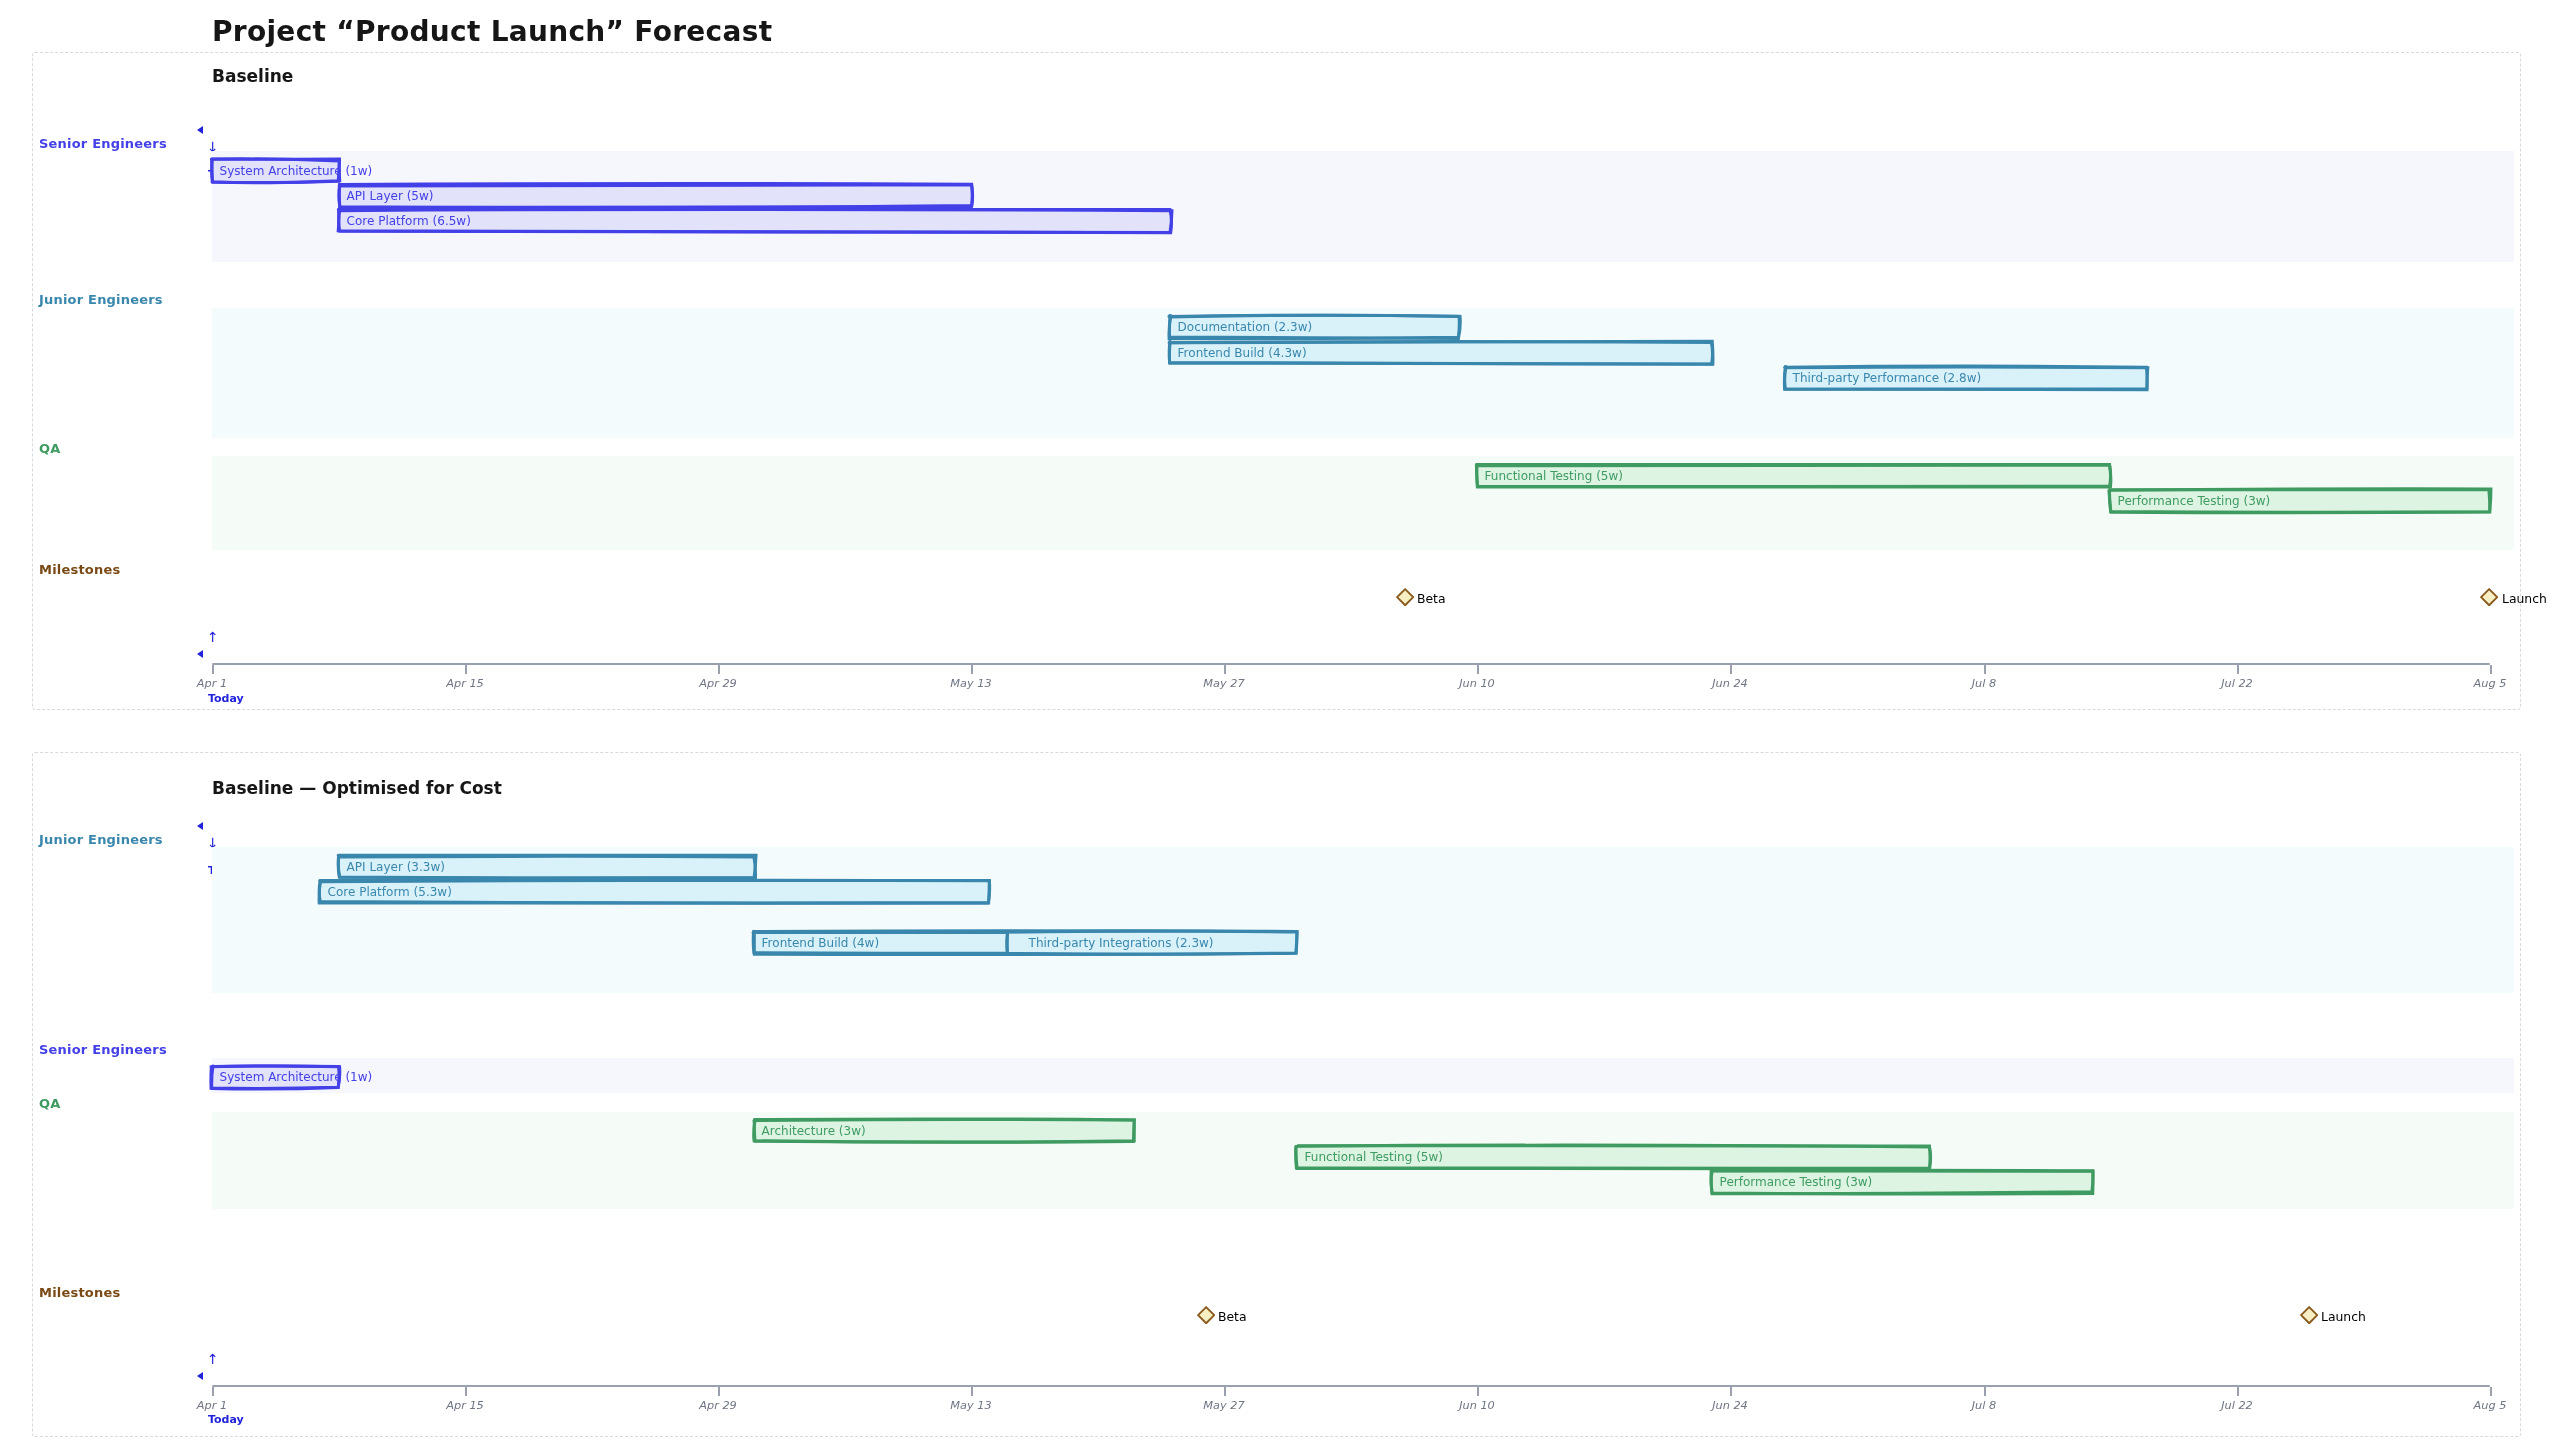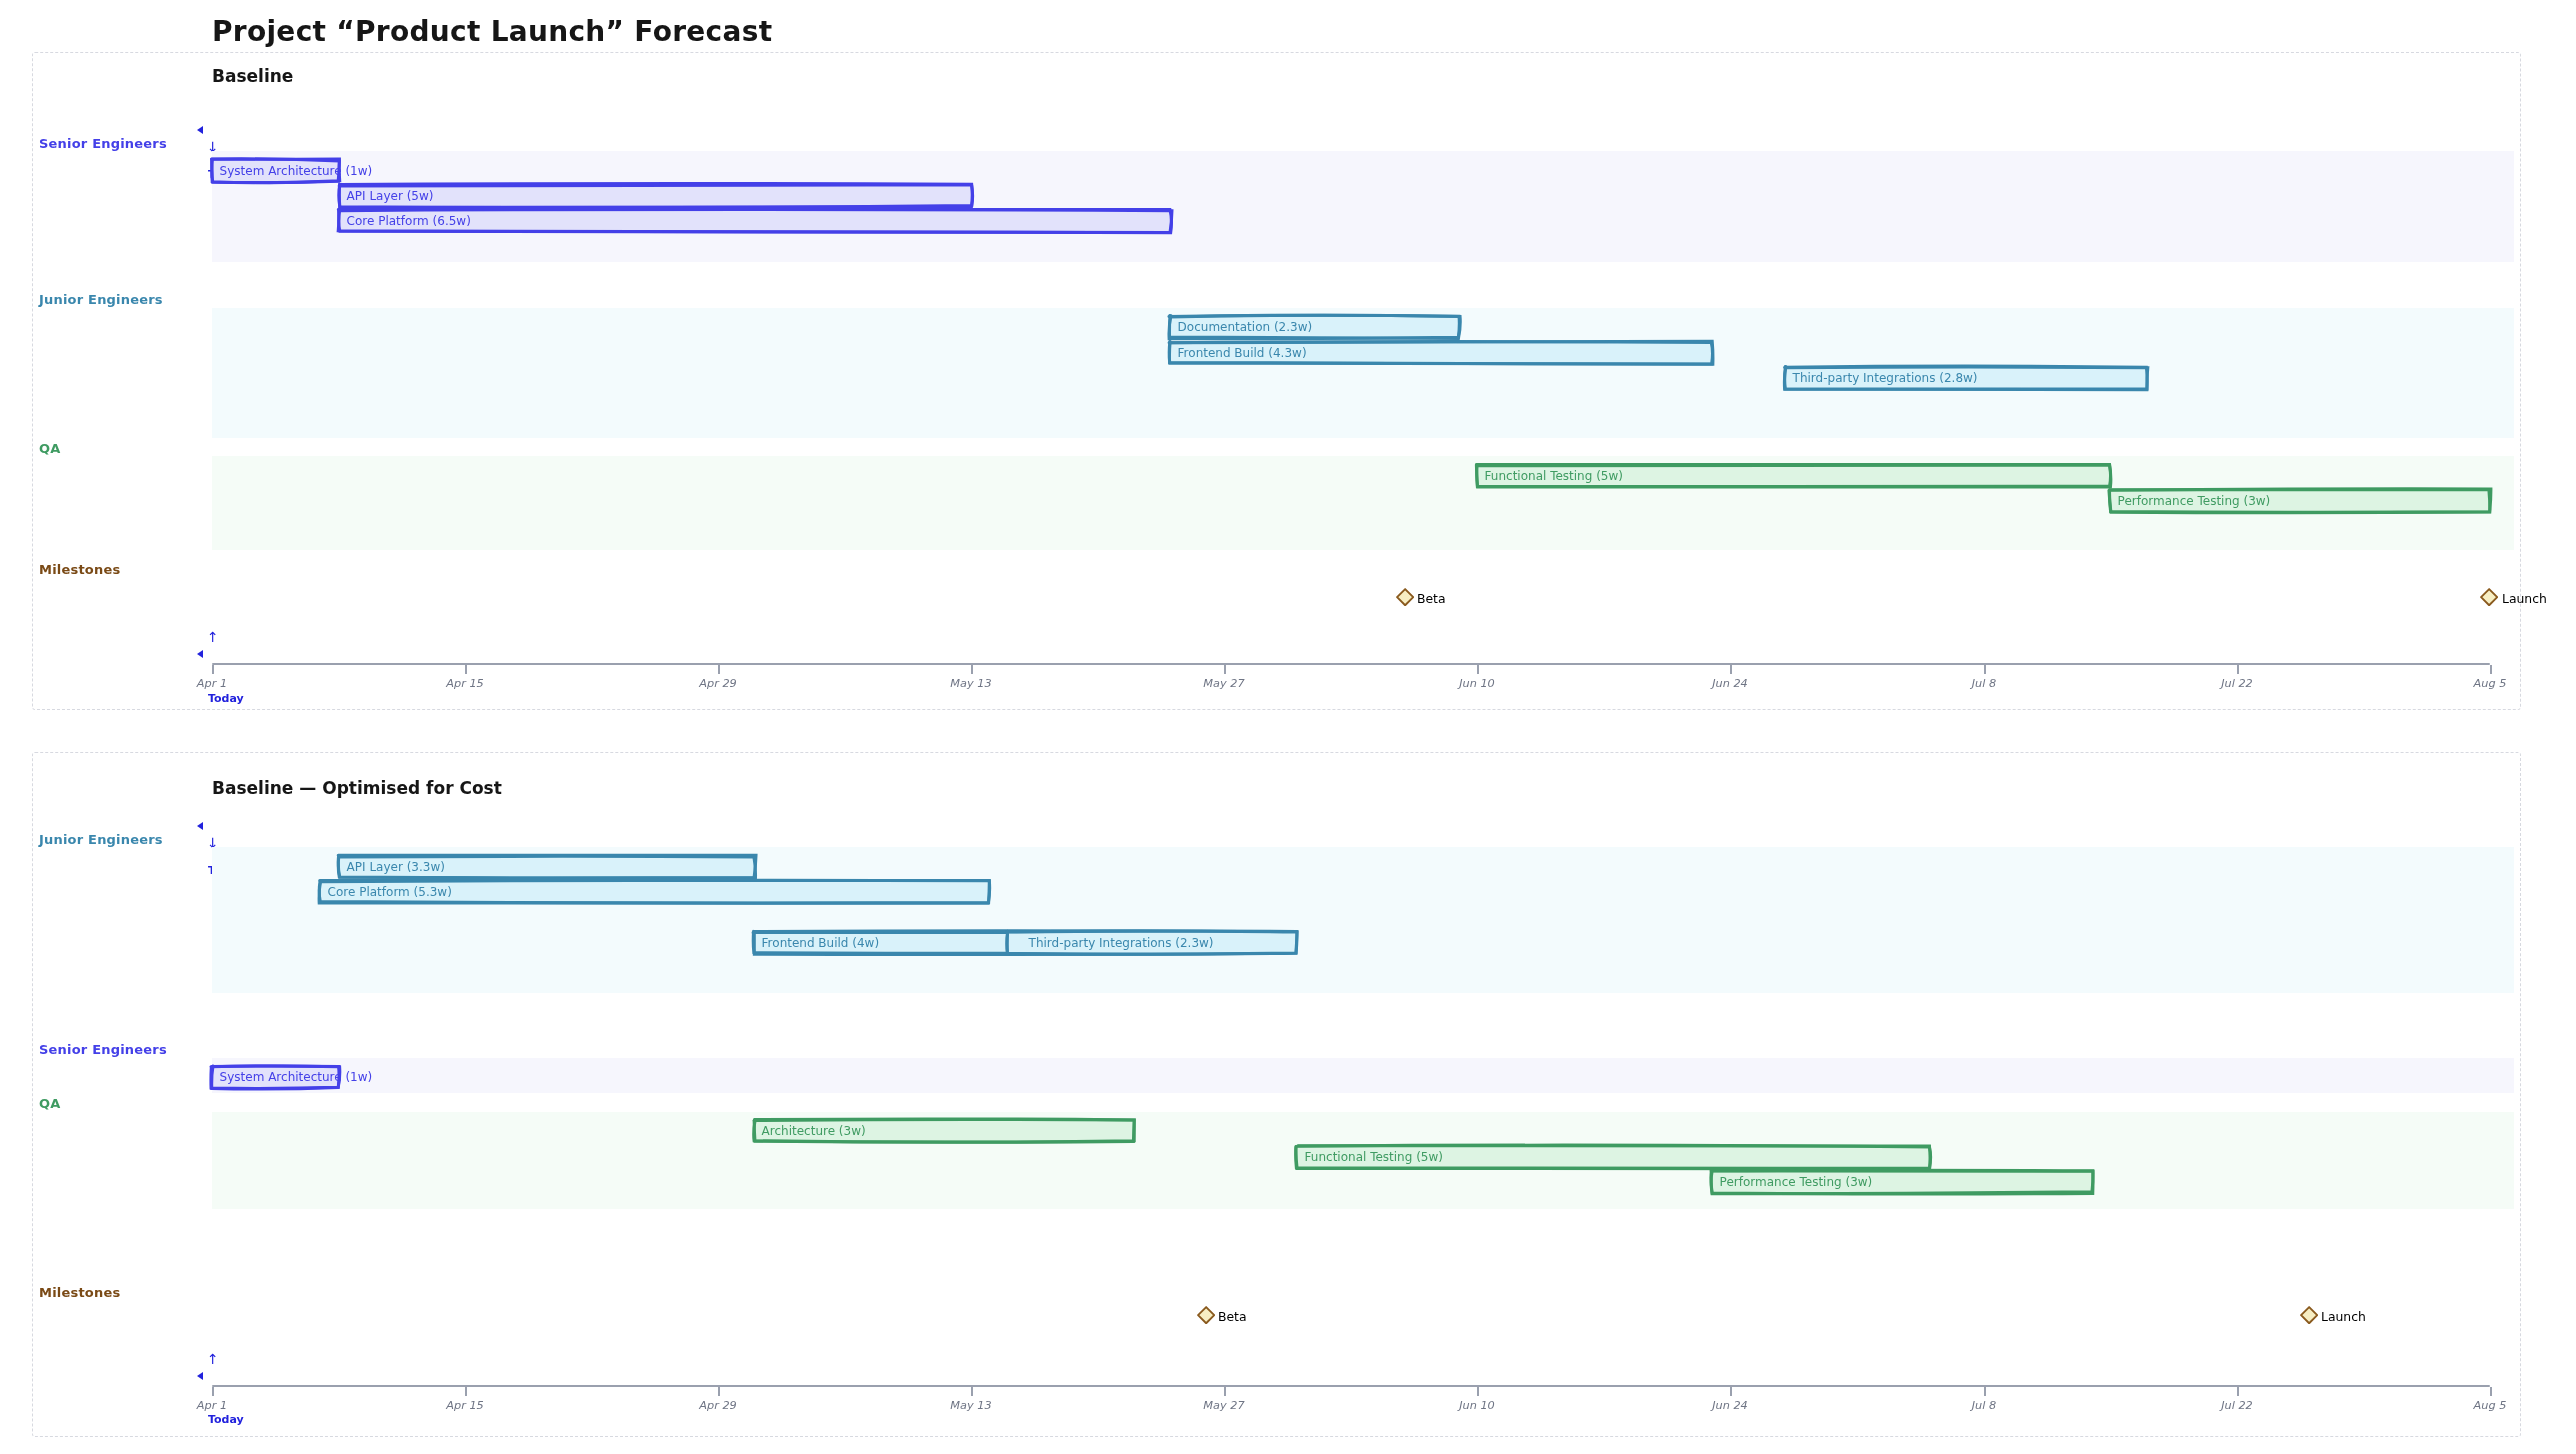--- a/index.html
+++ b/index.html
@@ -103,21 +103,21 @@
         <path d="M-1.1252572016460904,1.2703163580246917 Q503.9999948559671,-2.560295781893004 1003.6764814814815,1.0418081275720166 Q1007.8449434156379,18.40625771604938 1004.2905658436214,40.6404603909465 Q500.5096450617284,40.49626800411522 -0.42374485596707834,39.23664351851852 Q-2.5910853909465024,19.90232767489712 -0.3627469135802469,-0.421494341563786" fill="none" stroke="#3a87ad" stroke-width="3" stroke-linecap="round" vector-effect="non-scaling-stroke"></path>
       </svg>
       <div class="bar-label" style="color: rgb(58, 135, 173);">Frontend Build (4.3w)</div>
     </div>
     <div class="bar" style="left: 1785px; top: 367px; width: 362px; height: 21.6px;">
       <svg class="bar-svg" viewBox="0 0 670 40" preserveAspectRatio="none">
         <path d="M0,0 L670,0 L670,40 L0,40 Z" fill="#d9f2fa" stroke="none"></path>
         <path d="M-0.5969984567901235,0.6049022633744856 Q334.0835005144033,-4.174166666666666 668.8633822016461,0.6054063786008232 Q671.0722762345679,20.02880658436214 670.0175900205761,40.69233024691358 Q336.6511754115226,41.570051440329216 -0.7640046296296296,41.28048868312757 Q-1.9872093621399176,21.153271604938272 0.6667463991769547,-1.1041923868312757" fill="none" stroke="#3a87ad" stroke-width="3" stroke-linecap="round" vector-effect="non-scaling-stroke"></path>
         <path d="M-0.20584104938271605,1.5599485596707818 Q333.96910236625513,-1.3913425925925924 671.5100951646091,1.4826748971193413 Q669.9467669753086,18.067186213991768 669.7865252057613,41.95848765432099 Q336.38122170781895,42.33065329218107 0.7938194444444444,40.602201646090535 Q-2.334940843621399,20.90276234567901 1.6801260288065847,-0.4602572016460907" fill="none" stroke="#3a87ad" stroke-width="3" stroke-linecap="round" vector-effect="non-scaling-stroke"></path>
       </svg>
-      <div class="bar-label" style="color: rgb(58, 135, 173);">Third-party Integrations (2.8w)</div>
+      <div class="bar-label" style="color: rgb(58, 135, 173);">Third-party Performance (2.8w)</div>
     </div>
     <div class="lane-label" style="left: 39px; top: 441px; color: rgb(63, 155, 98);">QA</div>
     <div class="lane-band" style="left: 212px; top: 456px; width: 2302px; height: 94px; background: rgb(245, 252, 247);"></div>
     <div class="bar" style="left: 1477px; top: 465px; width: 633px; height: 21.6px;">
       <svg class="bar-svg" viewBox="0 0 1172.5 40" preserveAspectRatio="none">
         <path d="M0,0 L1172.5,0 L1172.5,40 L0,40 Z" fill="#ddf4e3" stroke="none"></path>
         <path d="M-0.7644547325102882,1.294081790123457 Q586.1922788065843,-0.8772710905349792 1171.5891358024692,0.33964763374485607 Q1175.5501903292181,20.607800925925925 1173.3439609053498,40.76792952674897 Q585.4500771604938,41.50521862139918 1.025946502057613,40.81596450617284 Q-0.7265792181069961,19.87424125514403 -1.194537037037037,-0.5014326131687243" fill="none" stroke="#3f9b62" stroke-width="3" stroke-linecap="round" vector-effect="non-scaling-stroke"></path>
         <path d="M-0.9371862139917695,-0.8814274691358026 Q587.3806584362139,-2.1583359053497944 1171.8052932098765,-0.9803060699588477 Q1175.26079218107,21.115625 1171.6156738683128,39.37019804526749 Q588.3495679012345,41.46859825102881 0.6198816872427982,39.80712191358025 Q-1.1715329218106996,18.359843106995886 0.1882870370370372,0.7452803497942387" fill="none" stroke="#3f9b62" stroke-width="3" stroke-linecap="round" vector-effect="non-scaling-stroke"></path>
       </svg>
       <div class="bar-label" style="color: rgb(63, 155, 98);">Functional Testing (5w)</div>

